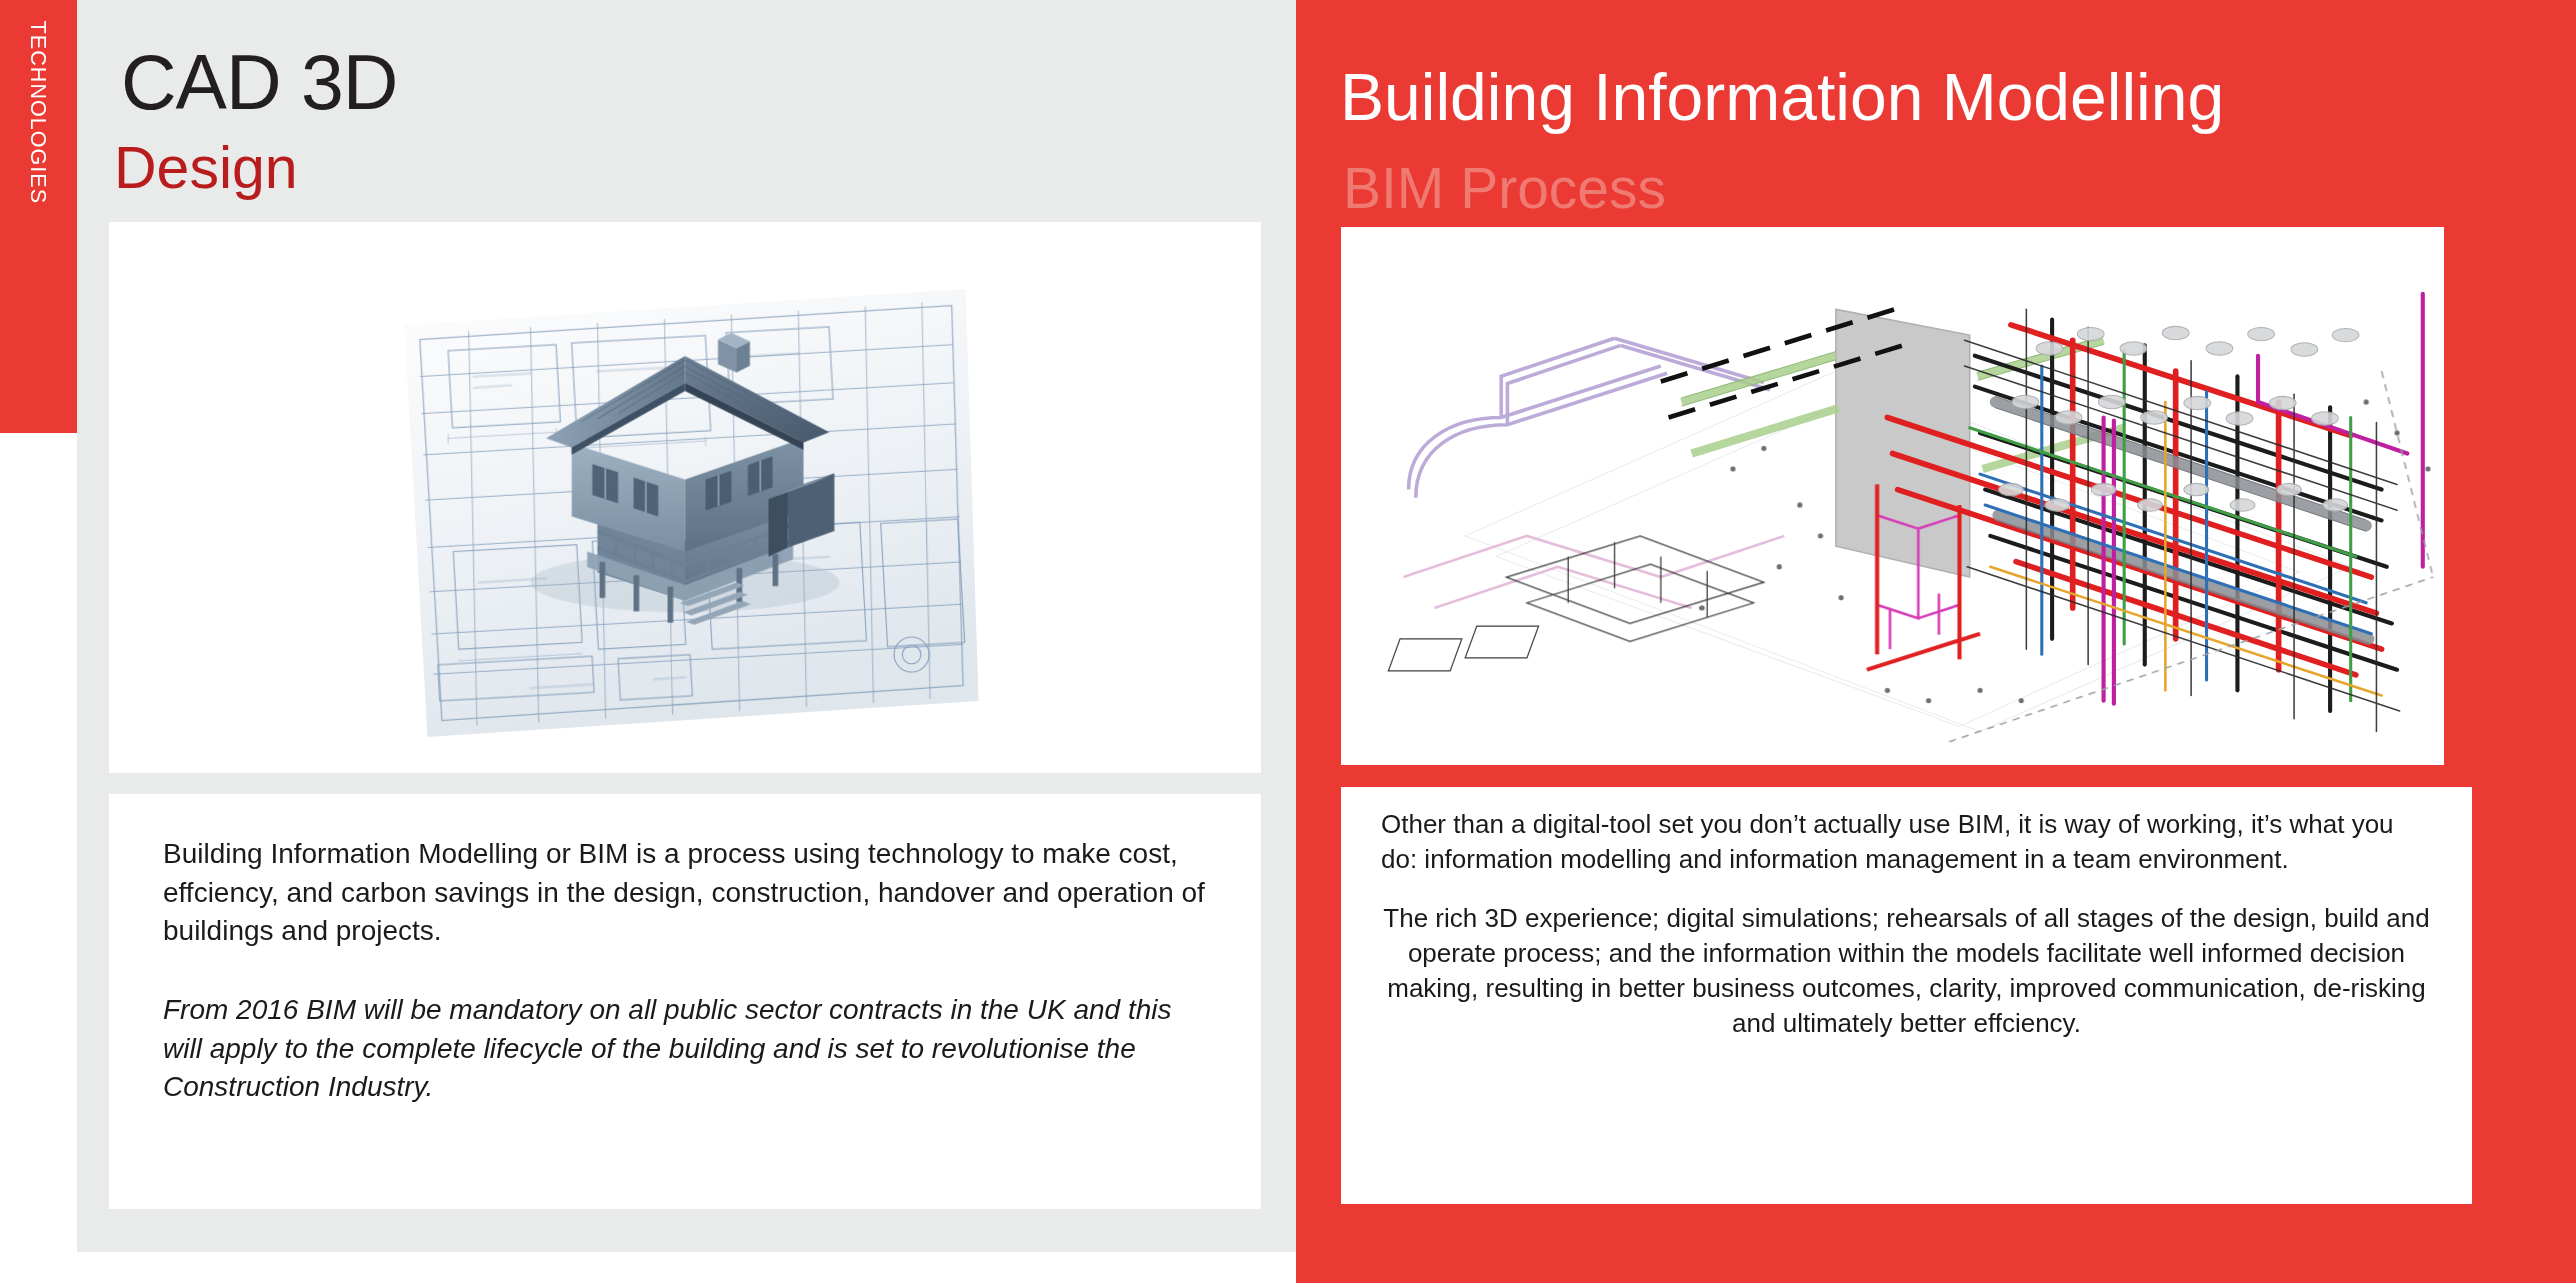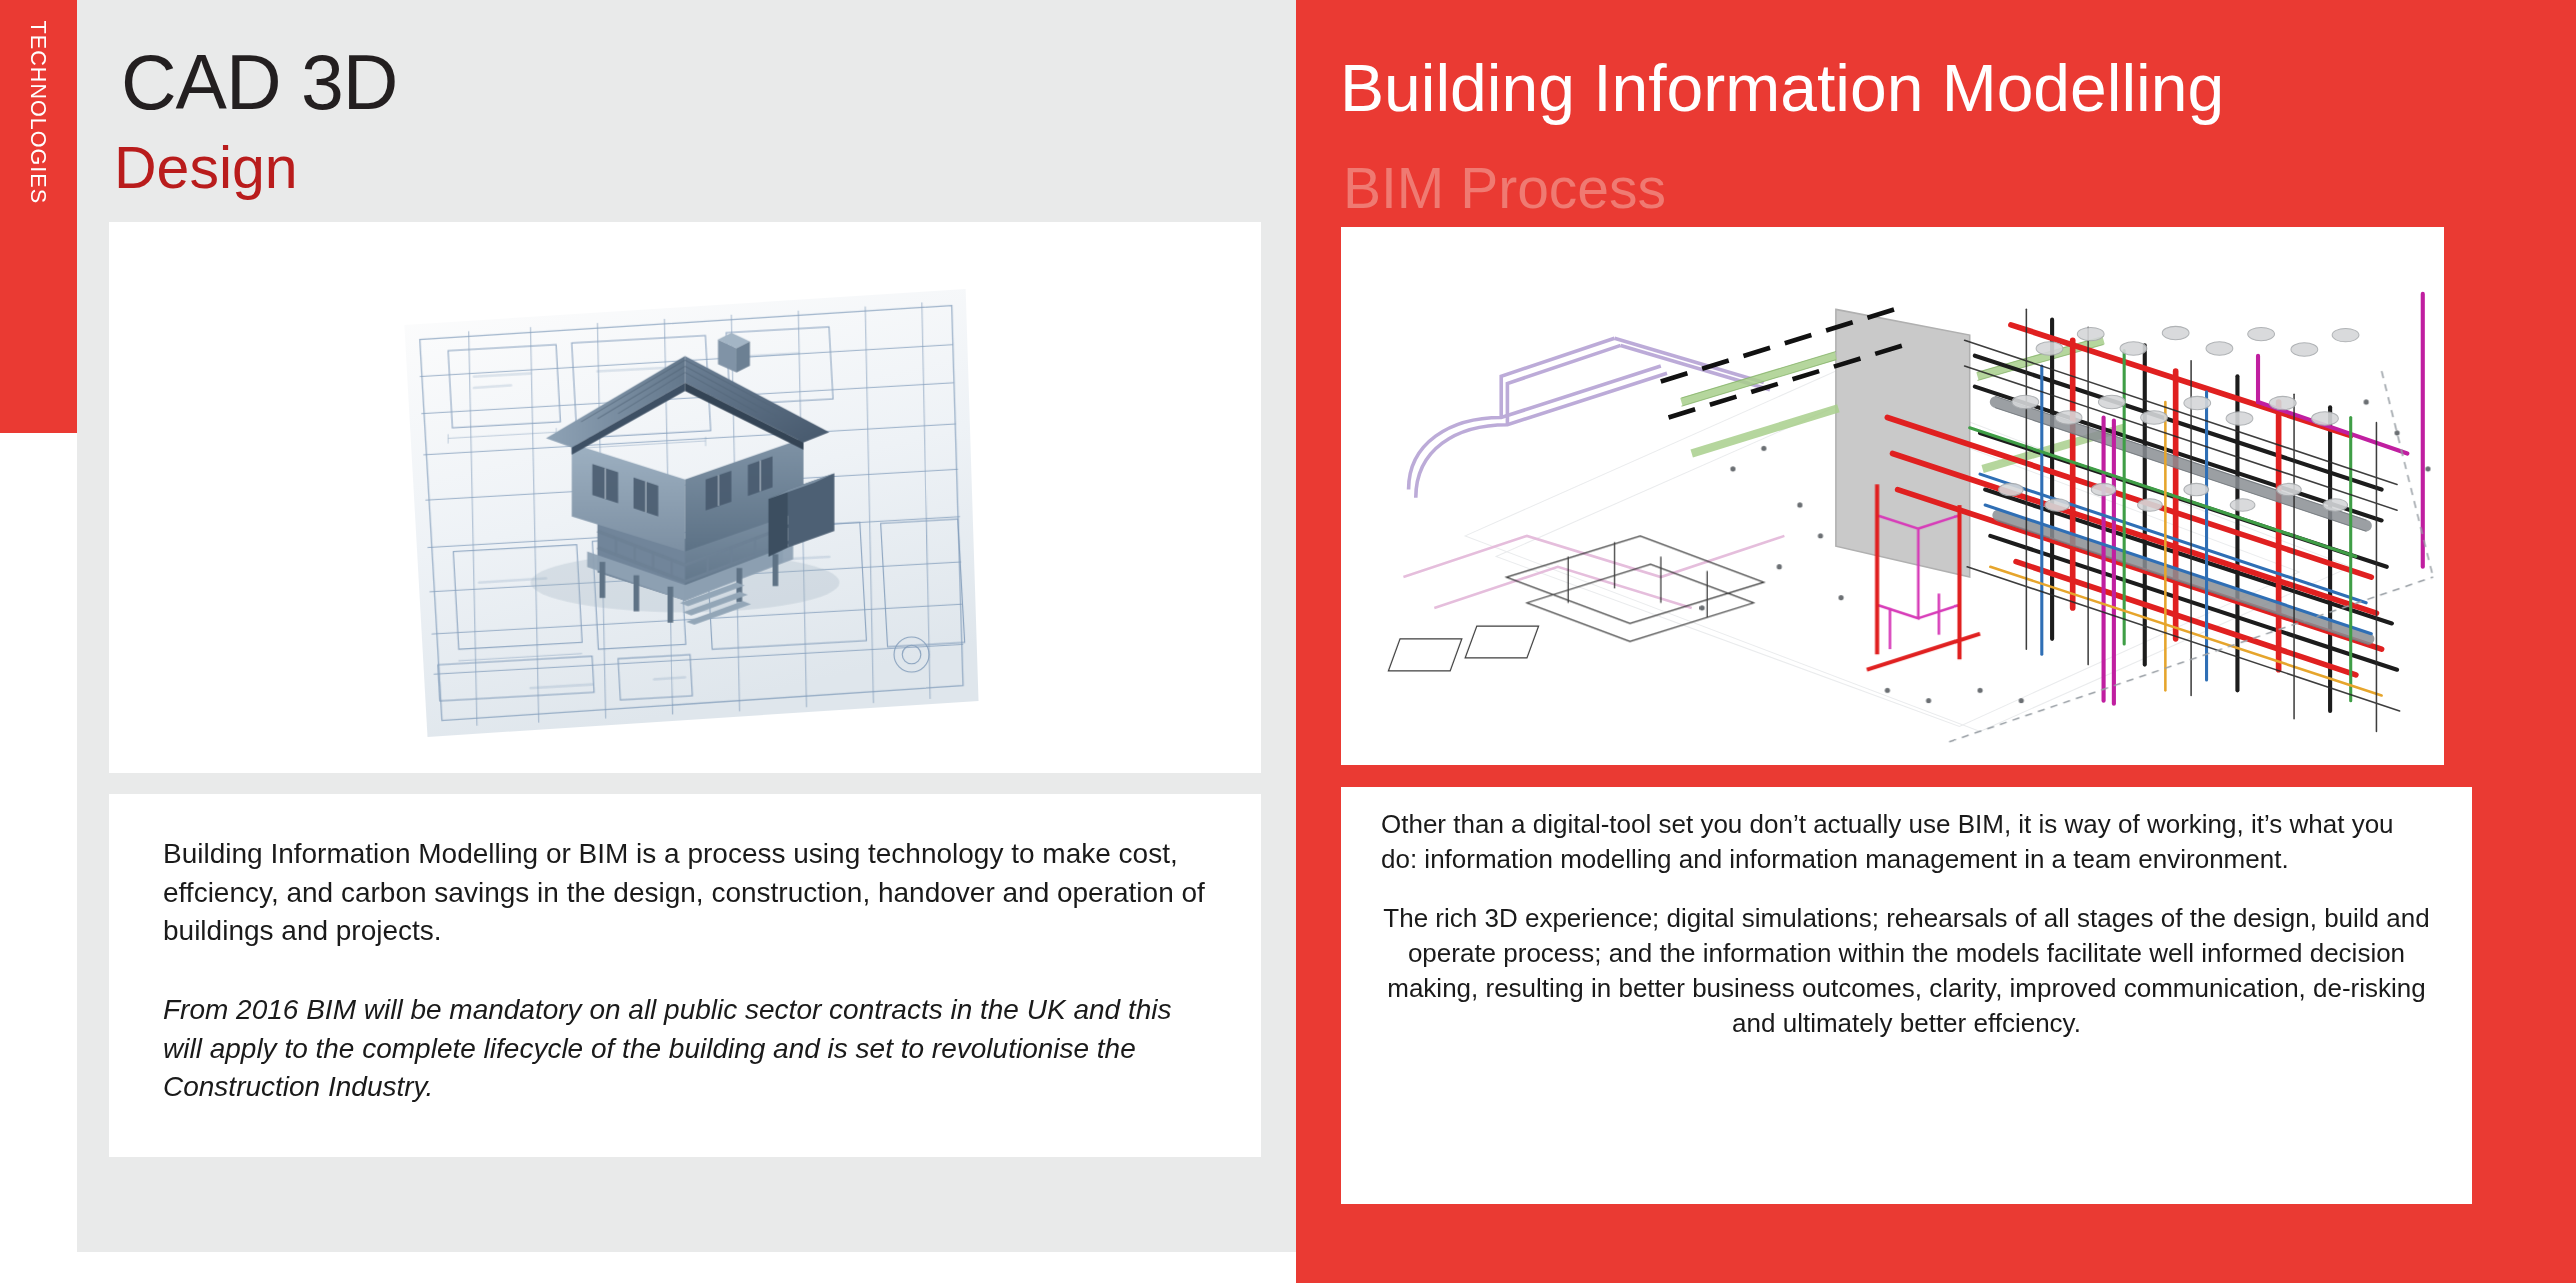--- a/index.html
+++ b/index.html
@@ -76,21 +76,21 @@
     width: 1152px;
     height: 551px;
     background: #ffffff;
     overflow: hidden;
   }
   .left-body-box {
     position: absolute;
     left: 32px;
     top: 794px;
     width: 1152px;
-    height: 363px;
+    height: 415px;
     background: #ffffff;
     padding: 41px 54px;
   }
   .body-text {
     font-size: 28px;
     line-height: 1.38;
     color: #1a1a1a;
   }
   .body-text + .body-text { margin-top: 40px; font-style: italic; }
 
@@ -99,21 +99,21 @@
     position: absolute;
     left: 1296px;
     top: 0;
     width: 1280px;
     height: 1283px;
     background: #ea3a33;
   }
   .right-title {
     position: absolute;
     left: 44px;
-    top: 55px;
+    top: 64px;
     font-size: 66px;
     color: #ffffff;
     line-height: 1;
   }
   .right-subtitle {
     position: absolute;
     left: 47px;
     top: 144px;
     font-size: 57px;
     color: #ef7a72;

